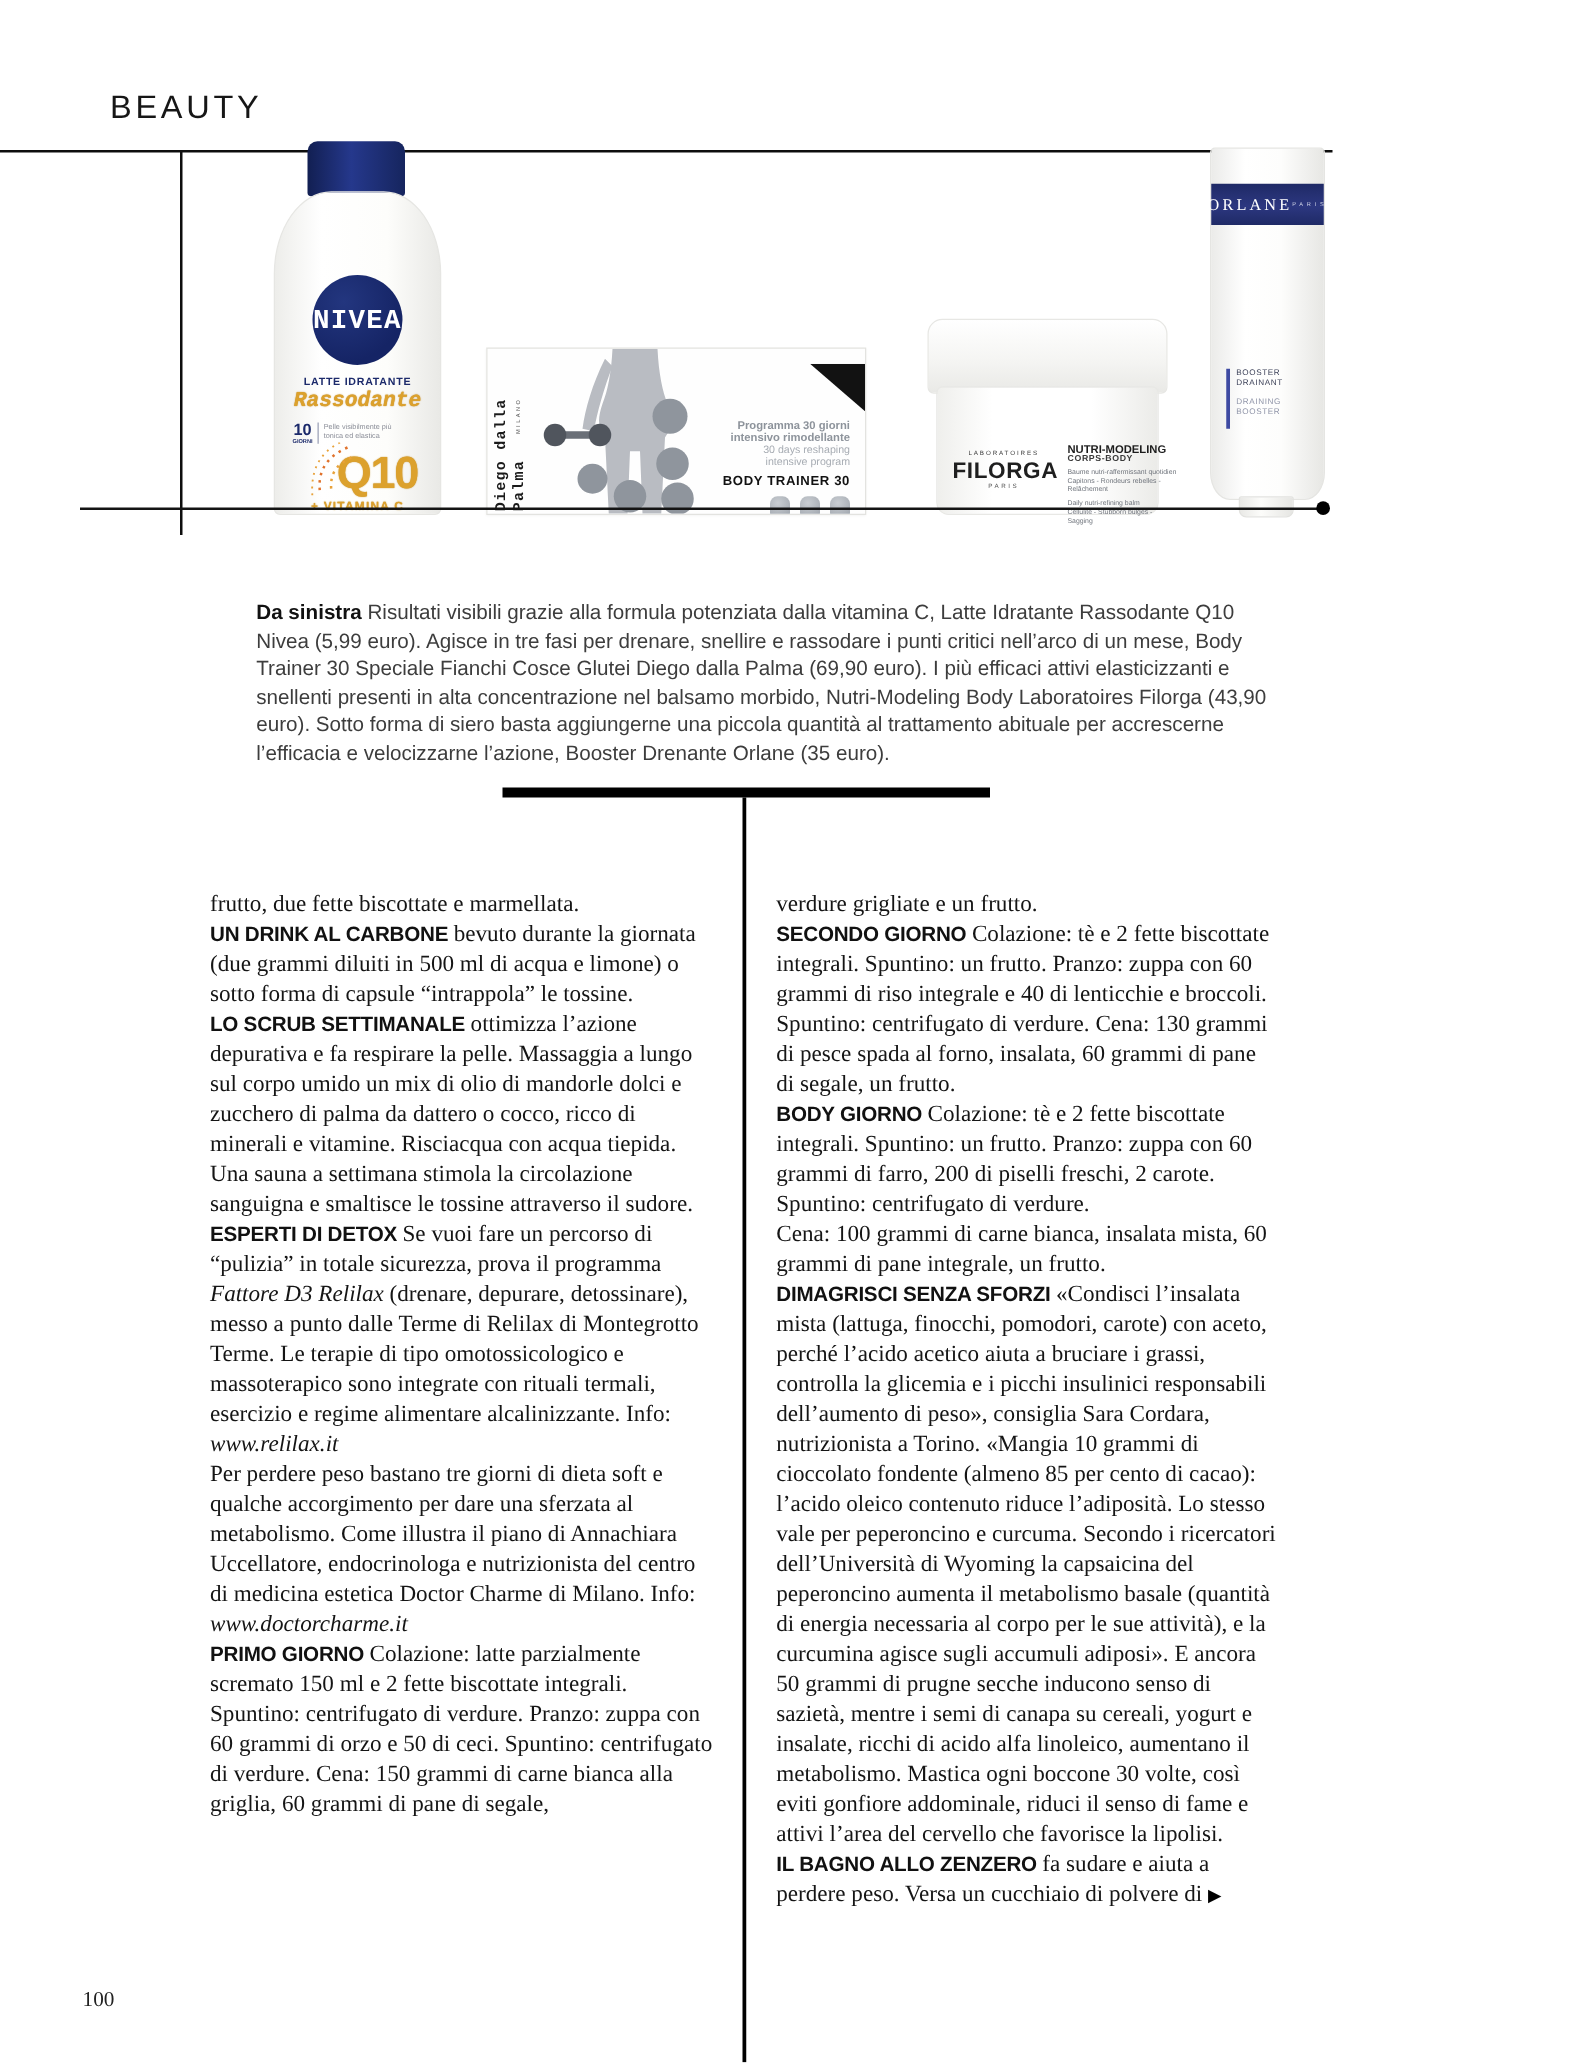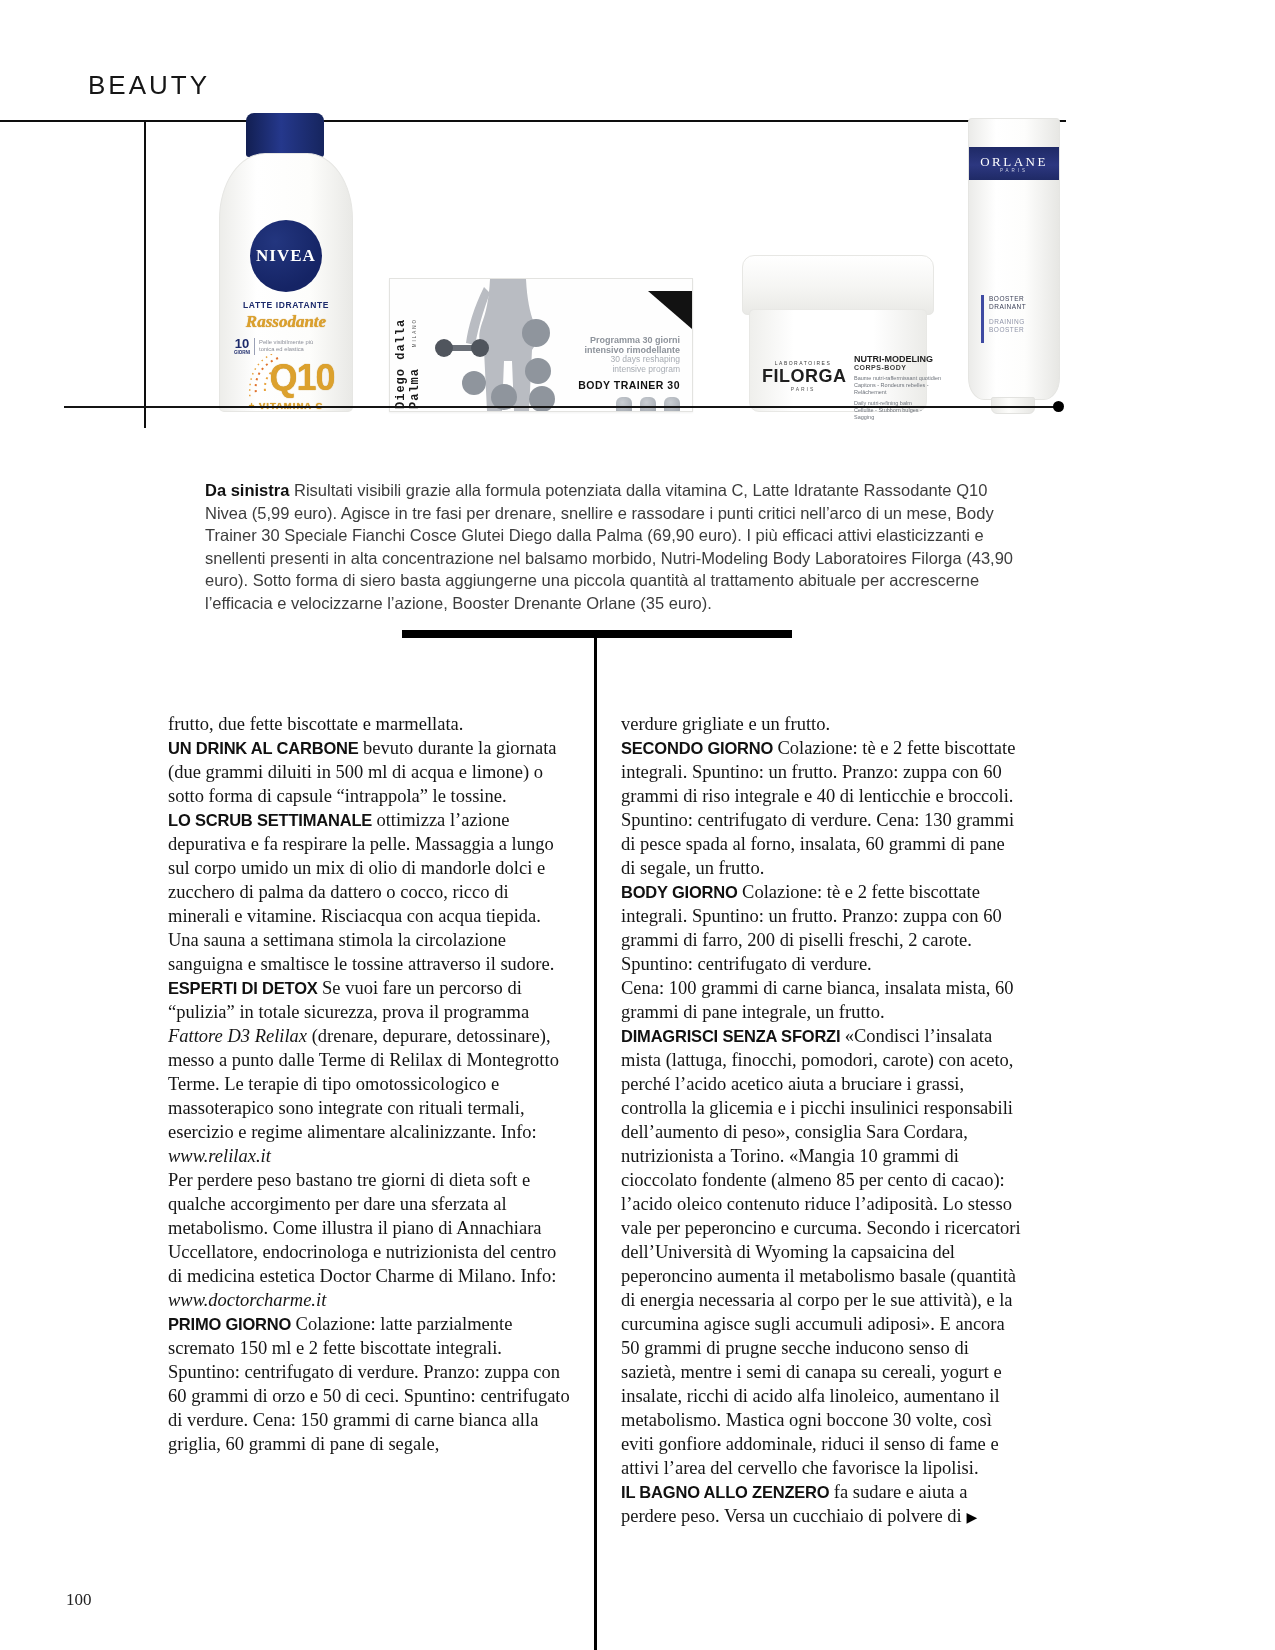--- a/index.html
+++ b/index.html
@@ -20,27 +20,27 @@
   
   .nivea { left:219px; top:113px; width:132px; height:297px; }
   .nivea-cap { position:absolute; left:50%; transform:translateX(-50%); top:0; width:78px; height:44px;
                background:linear-gradient(90deg,#121f52,#25388c 45%,#16255e); border-radius:8px 8px 3px 3px; }
   .nivea-body { position:absolute; top:40px; left:0; width:132px; height:257px;
                 background:linear-gradient(90deg,#ededea,#ffffff 28%,#fdfdfb 68%,#e9e9e6);
                 border:1px solid #e6e6e3; border-radius:46px 46px 5px 5px / 66px 66px 5px 5px; }
   .nivea-logo { position:absolute; top:66px; left:50%; transform:translateX(-50%); width:72px; height:72px;
                 border-radius:50%; background:radial-gradient(circle at 35% 30%, #23367f, #152465 70%);
                 display:flex; align-items:center; justify-content:center; }
-  .nivea-logo span { color:#fff; font-family:Liberation Serif, serif; font-weight:700;
-                     font-size:17px; letter-spacing:1px; }
+  .nivea-logo span { color:#fff; font-family:Liberation Mono, monospace; font-weight:700;
+                     font-size:22px; letter-spacing:1px; }
   .nivea-latte { position:absolute; top:146px; width:100%; text-align:center;
                  font-family:"Liberation Sans",sans-serif; font-weight:700; font-size:8.5px;
                  letter-spacing:0.6px; color:#1c2a6b; }
   .nivea-rasso { position:absolute; top:158px; width:100%; text-align:center;
-                 font-family:Liberation Serif, serif; font-weight:700; font-style:italic;
+                 font-family:Liberation Mono, monospace; font-weight:700; font-style:italic;
                  font-size:17px; color:#dca12d; text-shadow:0 0 1px #b97f14; }
   .nivea-badge { position:absolute; top:184px; left:14px; display:flex; align-items:flex-start; gap:4px; }
   .nb-num { display:flex; flex-direction:column; align-items:center; border-right:1px solid #9aa0b5; padding-right:4px; }
   .nb-n { font-family:"Liberation Sans",sans-serif; font-weight:700; font-size:13px; color:#1c2a6b; line-height:12px; }
   .nb-unit { font-family:"Liberation Sans",sans-serif; font-weight:700; font-size:4.5px; color:#1c2a6b; }
   .nb-text { width:62px; font-family:"Liberation Sans",sans-serif; font-size:5.8px; line-height:7px; color:#8c8f99; padding-top:1px; }
   .nivea-q10-row { position:absolute; top:206px; left:16px; width:100%; display:flex; justify-content:center; align-items:center; }
   .q10-dots { position:absolute; left:12px; top:-6px; }
   .nivea-q10 { font-family:"Liberation Sans",sans-serif; font-weight:700; font-size:36px; line-height:36px;
                color:#dca12d; text-shadow:0 0 1px #bd8517; letter-spacing:-1px; }
@@ -87,21 +87,21 @@
   .fil-desc { font-family:"Liberation Sans",sans-serif; font-size:5.5px; line-height:7px; color:#6e737b; }
   .fil-desc.gap { margin-top:4px; }
 
   
   .orlane { left:968px; top:118px; width:90px; height:294px; }
   .orl-body { position:absolute; top:0; left:0; width:90px; height:280px;
               background:linear-gradient(90deg,#ebebe9,#ffffff 30%,#fdfdfc 62%,#e7e7e4);
               border:1px solid #e5e5e2; border-radius:4px 4px 16px 16px / 4px 4px 22px 22px; }
   .orl-band { position:absolute; top:28px; left:0; width:100%; height:33px;
               background:linear-gradient(#1f2a66,#2c3780 55%,#1f2a66);
-              display:flex; flex-direction:column; align-items:center; justify-content:center; }
+              display:flex; flex-direction:row; align-items:center; justify-content:center; }
   .orl-brand { color:#fff; font-family:"Liberation Serif",serif; font-size:13px; letter-spacing:2.5px; line-height:13px; }
   .orl-paris { color:#cfd3e6; font-family:"Liberation Sans",sans-serif; font-size:4.5px; letter-spacing:3px; }
   .orl-bar { position:absolute; left:12px; top:176px; width:3px; height:48px; background:#3e4aa2; }
   .orl-label { position:absolute; left:20px; top:176px; font-family:"Liberation Sans",sans-serif; }
   .orl-fr { font-size:6.5px; line-height:8px; letter-spacing:0.5px; color:#3c4158; }
   .orl-en { margin-top:7px; font-size:6.5px; line-height:8px; letter-spacing:0.5px; color:#8f94a8; }
   .orl-nozzle { position:absolute; top:279px; left:50%; transform:translateX(-50%); width:42px; height:15px;
                 background:linear-gradient(90deg,#e9e9e6,#fcfcfa 40%,#e6e6e3); border:1px solid #e2e2df;
                 border-radius:2px 2px 6px 6px; }
 

